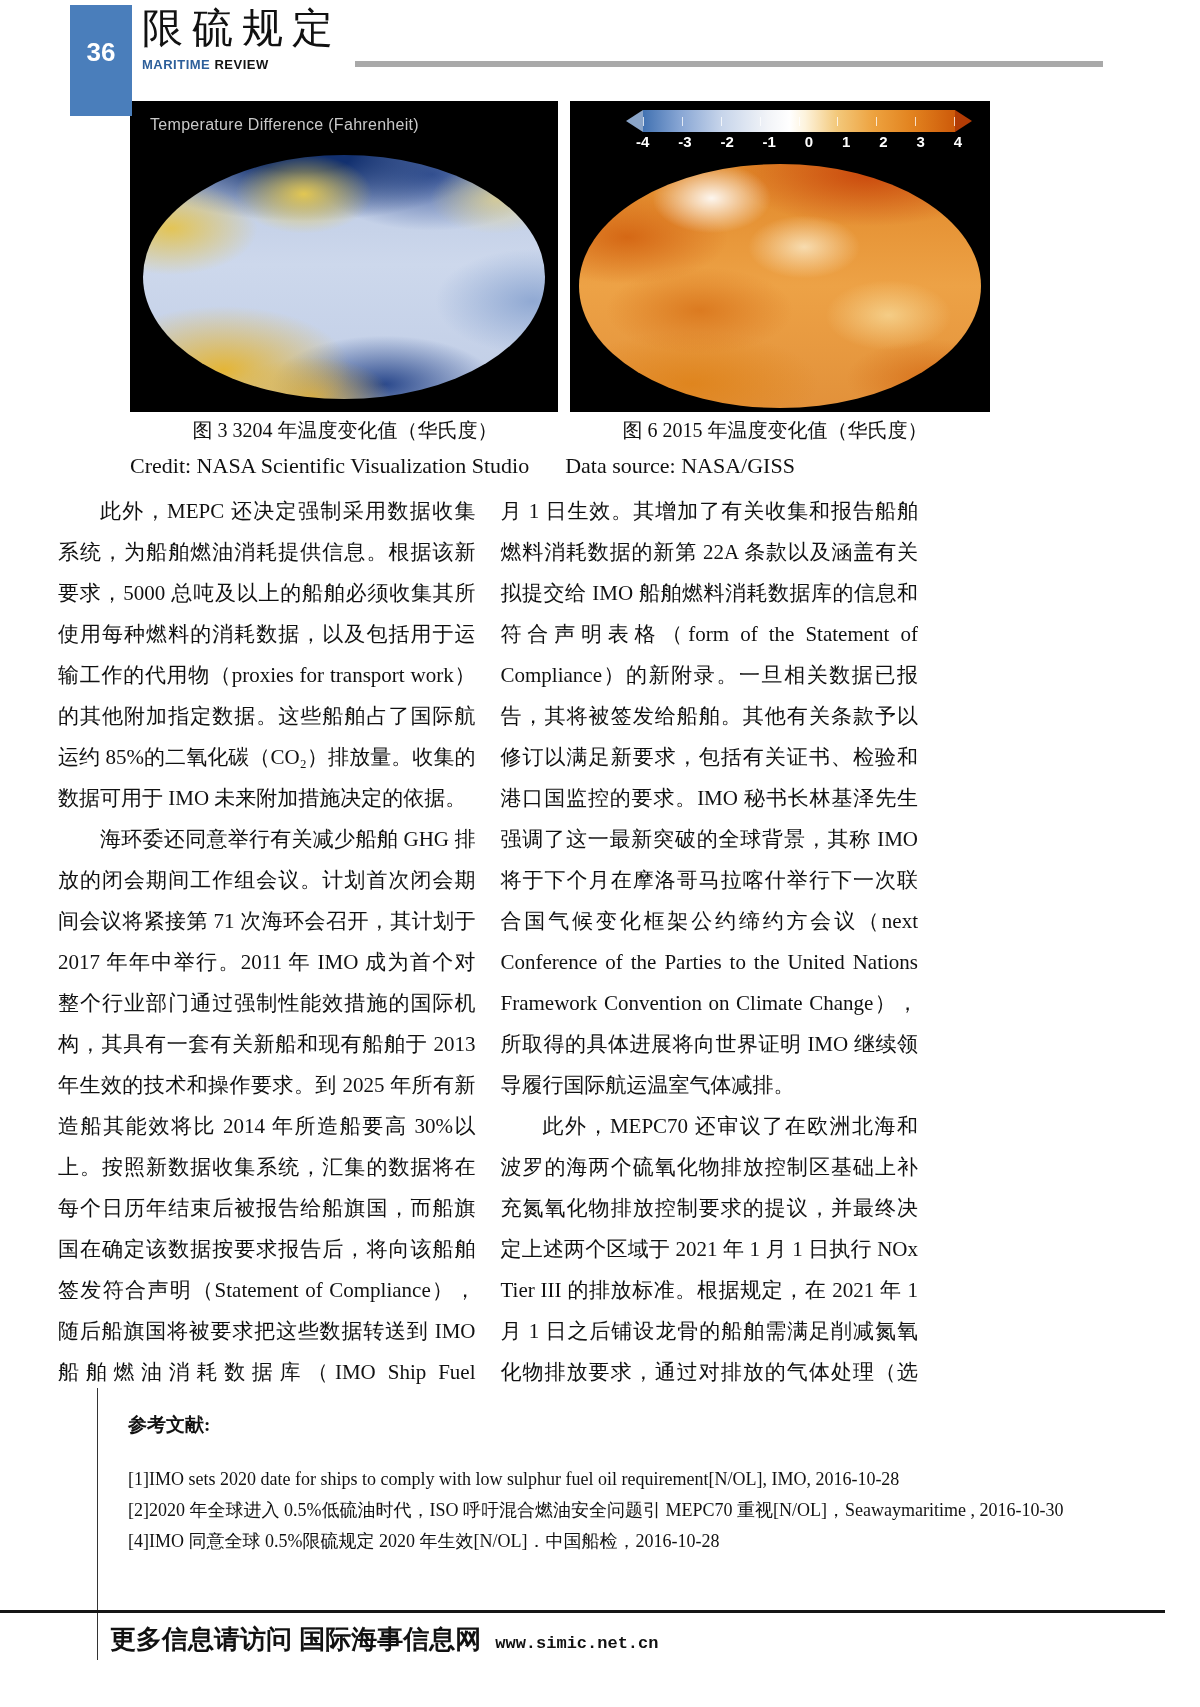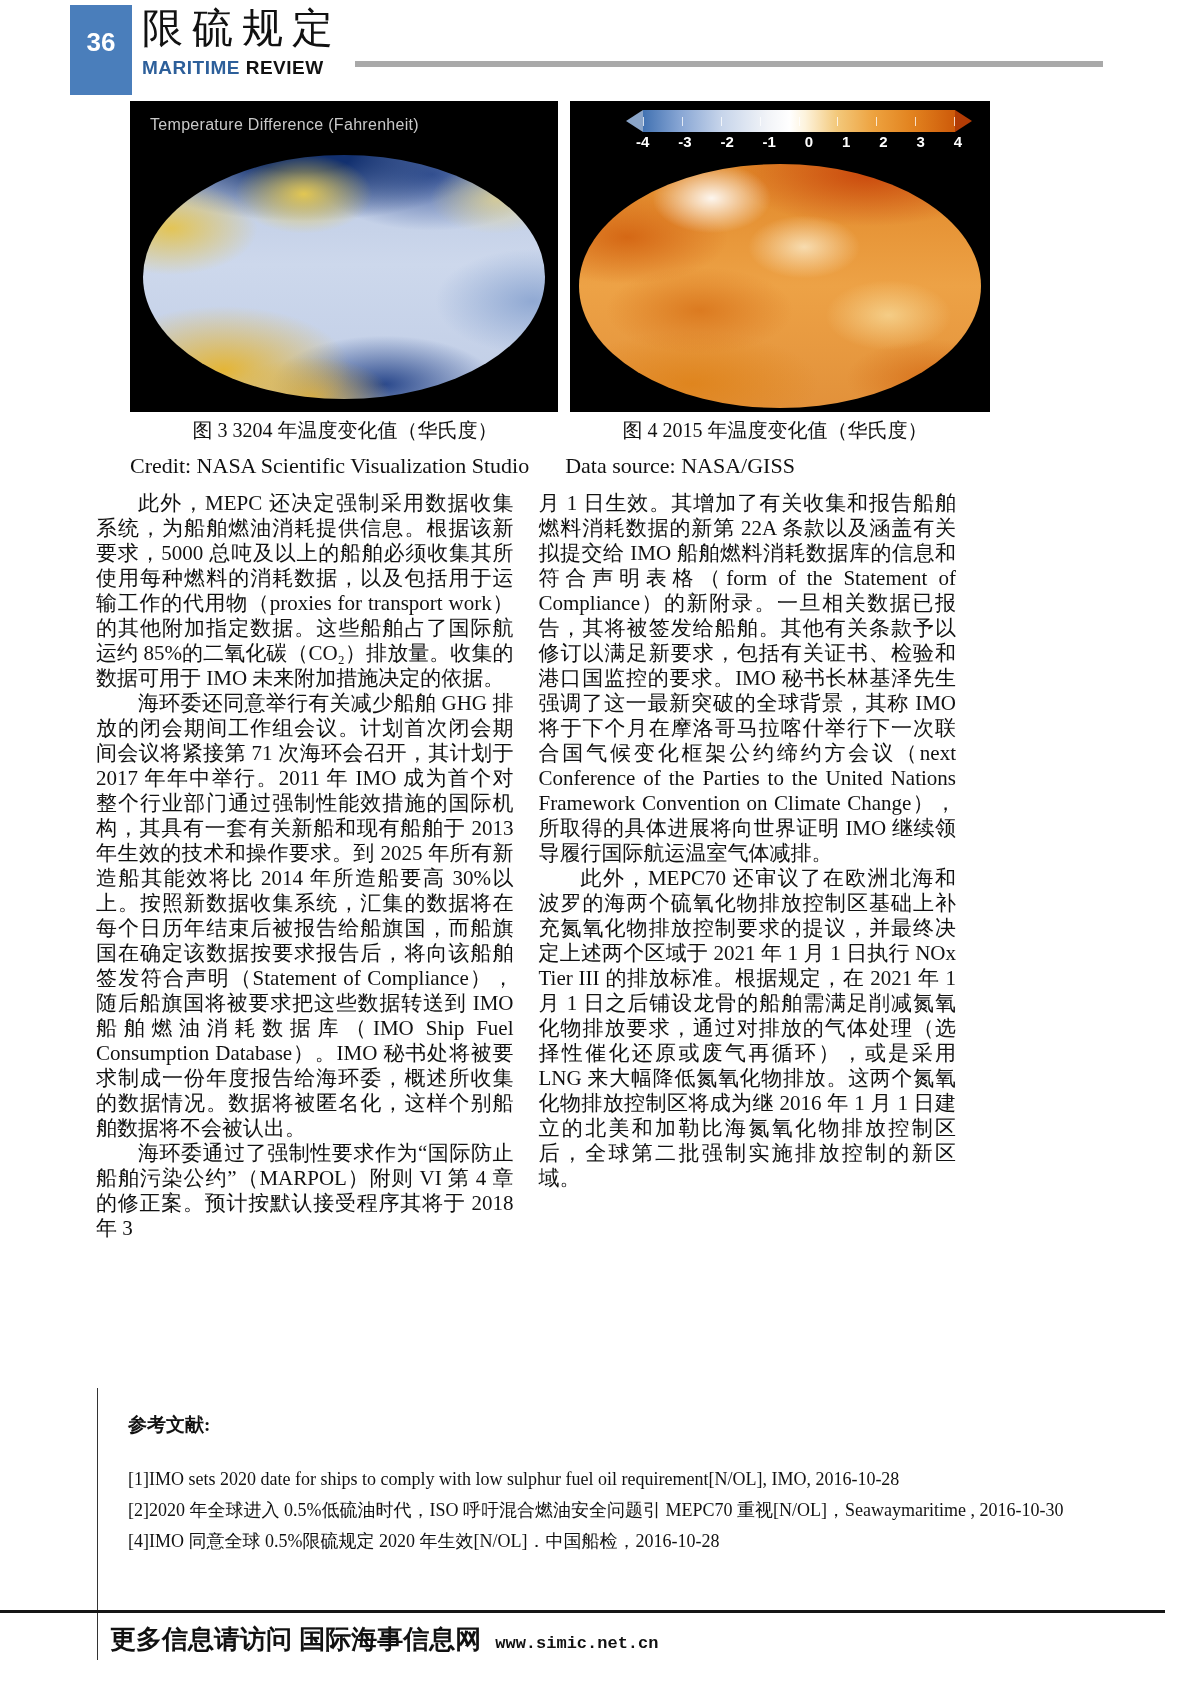--- a/index.html
+++ b/index.html
@@ -1,27 +1,27 @@
 <!DOCTYPE html>
 <html><head>
 <meta charset="utf-8">
 <style>
   html,body{margin:0;padding:0;background:#fff;}
   .page{position:relative;width:1200px;height:1707px;background:#ffffff;overflow:hidden;
         font-family:"Liberation Serif","DejaVu Serif",serif;color:#111;}
 
   
   .hdr{position:relative;margin:5px 0 0 70px;height:96px;}
-  .pagenum-box{position:absolute;left:0;top:0;width:62px;height:90px;background:#4a7ebb;
+  .pagenum-box{position:absolute;left:0;top:0;width:62px;height:111px;background:#4a7ebb;
         display:flex;align-items:center;justify-content:center;padding-bottom:16px;box-sizing:border-box;}
   .pagenum-box span{color:#fff;font:bold 26px "Liberation Sans","DejaVu Sans",sans-serif;}
   .hdr-text{margin-left:72px;}
   .hdr-title{margin:0;font-size:41px;font-weight:normal;letter-spacing:9px;line-height:46px;}
   .hdr-sub{margin-top:6px;font-family:"Liberation Sans","DejaVu Sans",sans-serif;
-        font-weight:bold;font-size:19px;letter-spacing:.5px;}
+        font-weight:bold;font-size:13px;letter-spacing:.5px;}
   .sub-blue{color:#2d5f9a;}
   .sub-black{color:#121212;}
   .hdr-rule{position:absolute;left:285px;top:56px;width:748px;height:6px;background:#a9a9a9;}
 
   
   .figure-block{margin:0 0 0 130px;width:860px;}
   .panels{display:flex;gap:12px;}
   .panel{background:#000;height:311px;box-sizing:border-box;}
   .panel-left{width:428px;}
   .panel-right{width:420px;}
@@ -64,22 +64,22 @@
         overflow:hidden;font-size:0;color:transparent;font-style:normal;}
   .tick-labels{display:flex;justify-content:space-between;margin:1px 28px 0 66px;
         color:#fff;font-family:"Liberation Sans","DejaVu Sans",sans-serif;font-weight:bold;font-size:15px;}
 
   .captions{display:flex;width:860px;margin-top:5px;}
   .caption{flex:1;text-align:center;font-size:20px;}
   .credit{margin-top:9px;font-size:22px;}
   .credit-gap{margin-left:36px;}
 
   
-  .article{display:flex;gap:25px;margin:12px 0 0 96px;width:860px;height:905px;overflow:hidden;
-        font-size:21px;line-height:25px;text-align:justify;}
+  .article{display:flex;gap:25px;margin:12px 0 0 58px;width:860px;height:905px;overflow:hidden;
+        font-size:21px;line-height:41px;text-align:justify;}
   .col{width:418px;}
   .article p{margin:0;}
   .article p.indent{text-indent:2em;}
 
   
   .references{margin:16px 0 0 128px;width:1045px;font-size:18px;}
   .ref-heading{margin:0 0 26px;font-size:19px;font-weight:bold;}
   .references p{margin:0;line-height:31px;}
 
   
@@ -146,21 +146,21 @@
               <span>2</span>
               <span>3</span>
               <span>4</span>
             </div>
         </div>
         <div class="map map-2015"></div>
       </div>
     </div>
     <div class="captions">
       <div class="caption">图 3 3204 年温度变化值（华氏度）</div>
-      <div class="caption">图 4 2015 年温度变化值（华氏度）</div>
+      <div class="caption">图 6 2015 年温度变化值（华氏度）</div>
     </div>
     <div class="credit">
       <span>Credit: NASA Scientific Visualization Studio</span><span class="credit-gap">Data source: NASA/GISS</span>
     </div>
   </section>
 
   <section class="article">
     <div class="col">
         <p class="indent">此外，MEPC 还决定强制采用数据收集系统，为船舶燃油消耗提供信息。根据该新要求，5000 总吨及以上的船舶必须收集其所使用每种燃料的消耗数据，以及包括用于运输工作的代用物（proxies for transport work）的其他附加指定数据。这些船舶占了国际航运约 85%的二氧化碳（CO₂）排放量。收集的数据可用于 IMO 未来附加措施决定的依据。</p>
         <p class="indent">海环委还同意举行有关减少船舶 GHG 排放的闭会期间工作组会议。计划首次闭会期间会议将紧接第 71 次海环会召开，其计划于 2017 年年中举行。2011 年 IMO 成为首个对整个行业部门通过强制性能效措施的国际机构，其具有一套有关新船和现有船舶于 2013 年生效的技术和操作要求。到 2025 年所有新造船其能效将比 2014 年所造船要高 30%以上。按照新数据收集系统，汇集的数据将在每个日历年结束后被报告给船旗国，而船旗国在确定该数据按要求报告后，将向该船舶签发符合声明（Statement of Compliance），随后船旗国将被要求把这些数据转送到 IMO 船舶燃油消耗数据库（IMO Ship Fuel Consumption Database）。IMO 秘书处将被要求制成一份年度报告给海环委，概述所收集的数据情况。数据将被匿名化，这样个别船舶数据将不会被认出。</p>

